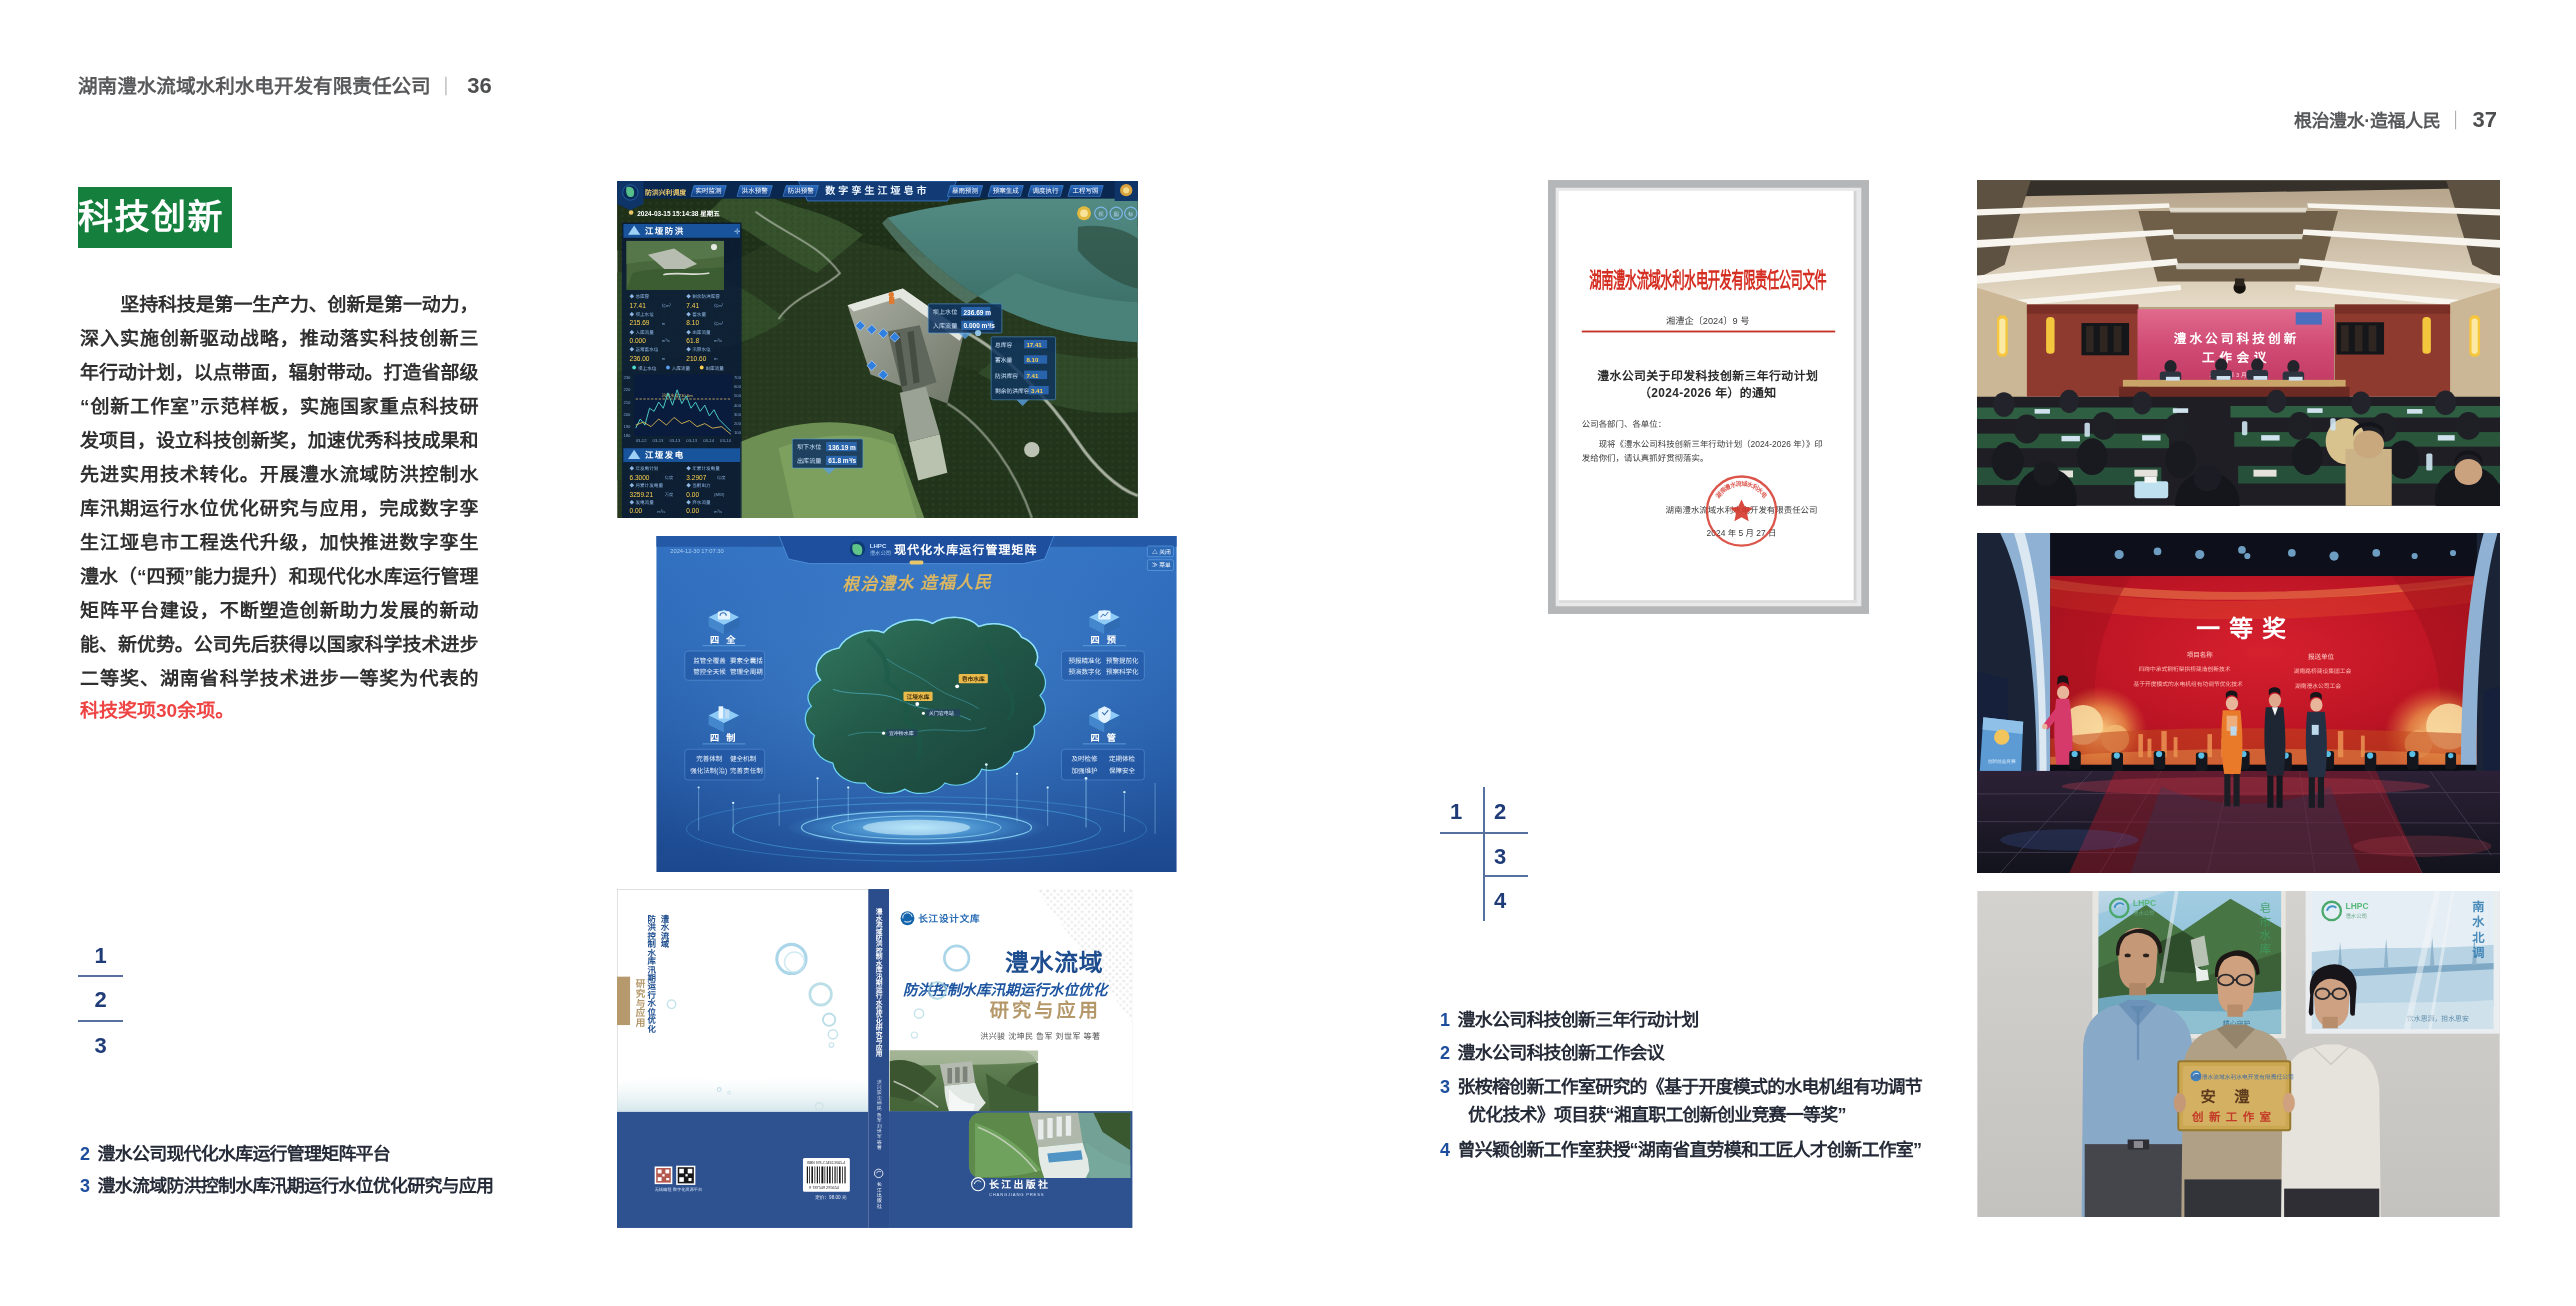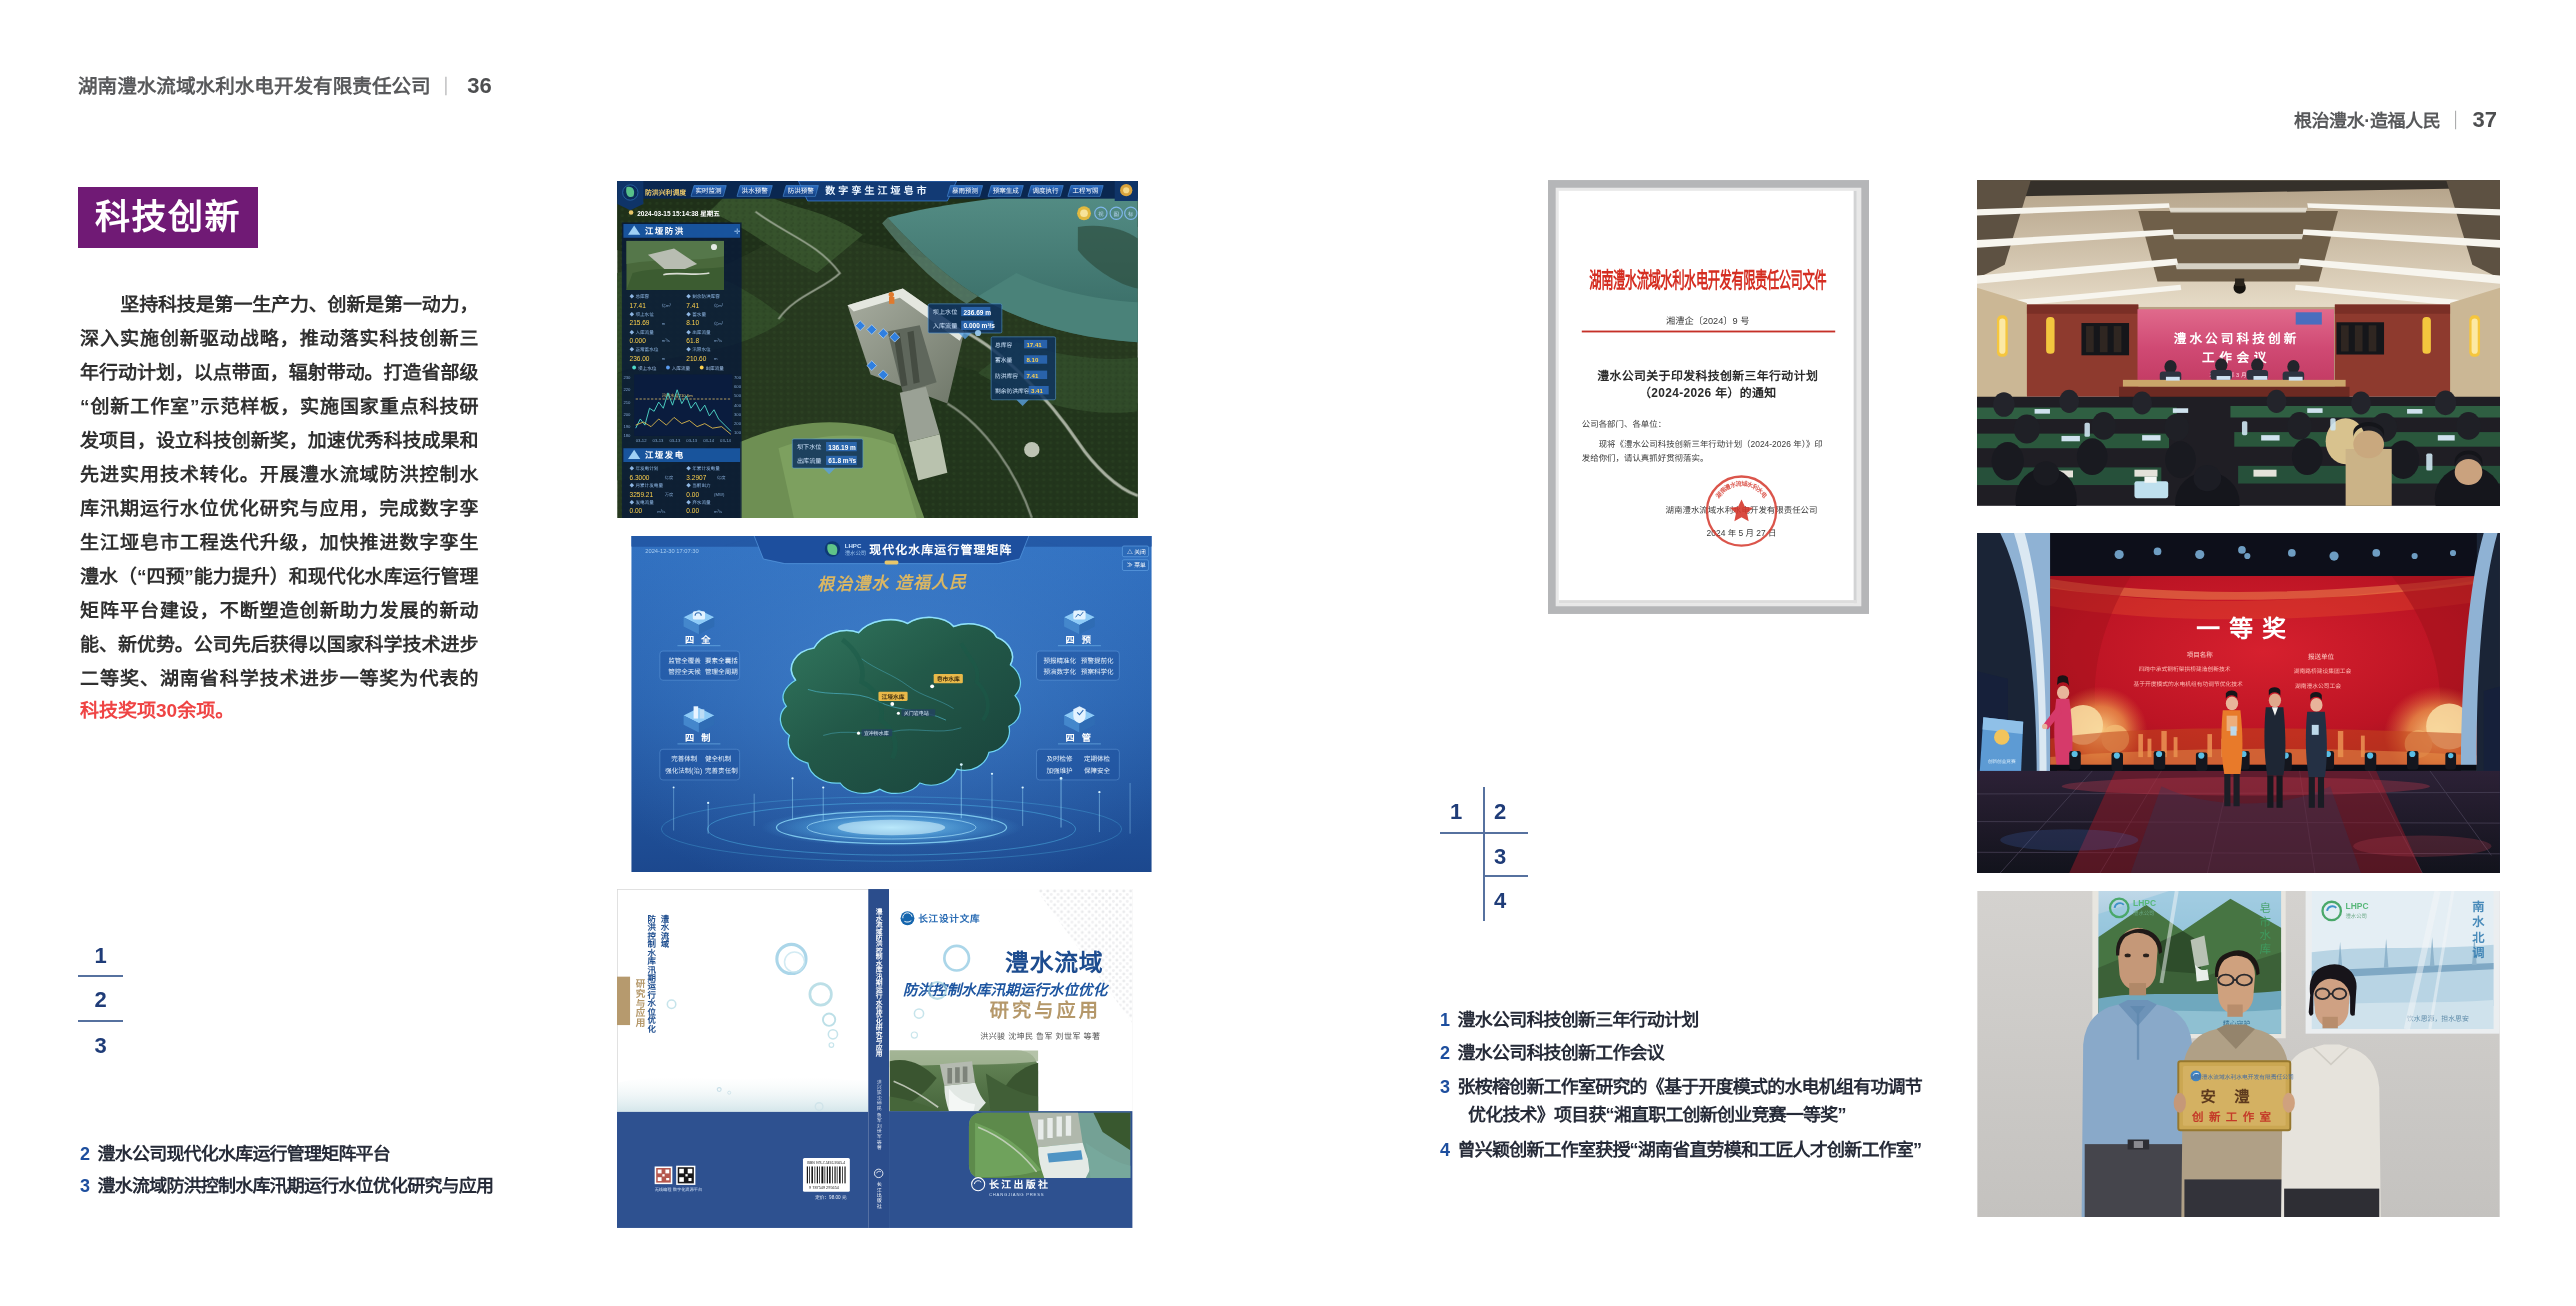--- a/index.html
+++ b/index.html
@@ -15,21 +15,21 @@
 .cap{font-size:18px;font-weight:bold;color:#262b38;line-height:33px;letter-spacing:-0.8px;}
 .capnum{color:#1d4e9e;font-weight:bold;}
 </style>
 </head>
 <body>
 
 <div class="abs" style="left:78px;top:70px;white-space:nowrap;"><span class="hdr">湖南澧水流域水利水电开发有限责任公司</span><span class="pipe" style="margin-left:6.1px;">｜</span><span class="hdrnum" style="margin-left:12px;">36</span></div>
 
 <div class="abs" style="right:79px;top:70px;white-space:nowrap;margin-top:36px;"><span class="hdr" style="font-size:18px;letter-spacing:-0.4px;">根治澧水·造福人民</span><span class="pipe" style="margin-left:6.1px;">｜</span><span class="hdrnum" style="margin-left:7.7px;">37</span></div>
 
-<div class="abs" style="left:78px;top:187px;width:180px;height:61px;background:#701a75;color:#fff;font-weight:bold;font-size:35px;letter-spacing:1.5px;line-height:60px;text-align:center;">科技创新</div>
+<div class="abs" style="left:78px;top:187px;width:154px;height:61px;background:#15803d;color:#fff;font-weight:bold;font-size:35px;letter-spacing:1.5px;line-height:60px;text-align:left;">科技创新</div>
 
 <div class="abs" style="left:80px;top:288px;width:398px;font-size:19px;letter-spacing:-0.5px;font-weight:bold;color:#303030;line-height:34px;text-align:justify;text-align-last:justify;">
 <span style="display:inline-block;width:40px;"></span>坚持科技是第一生产力、创新是第一动力，<br>
 深入实施创新驱动战略，推动落实科技创新三<br>
 年行动计划，以点带面，辐射带动。打造省部级<br>
 “创新工作室”示范样板，实施国家重点科技研<br>
 发项目，设立科技创新奖，加速优秀科技成果和<br>
 先进实用技术转化。开展澧水流域防洪控制水<br>
 库汛期运行水位优化研究与应用，完成数字孪<br>
 生江垭皂市工程迭代升级，加快推进数字孪生<br>
@@ -347,21 +347,21 @@
 <rect x="327" y="236" width="9" height="9" transform="rotate(45 331.5 240.5)"></rect>
 <rect x="342" y="248" width="9" height="9" transform="rotate(45 346.5 252.5)"></rect>
       </g>
 
 <g>
         <circle cx="357" cy="148" r="3.5" fill="#e07a2e"></circle>
         <rect x="354" y="151" width="7" height="9" fill="#e07a2e"></rect>
       </g>
 </svg></div>
 
-<div class="abs" style="left:618px;top:536px;width:605px;height:336px;padding-left:13px;" id="img2">
+<div class="abs" style="left:643px;top:536px;width:605px;height:336px;padding-left:13px;" id="img2">
 <svg width="521" height="336" viewBox="0 0 678 438">
 <defs>
 <linearGradient id="m2bg" x1="0" y1="0" x2="0" y2="1">
 <stop offset="0" stop-color="#3272c2"></stop>
           <stop offset="0.5" stop-color="#2760ad"></stop>
           <stop offset="1" stop-color="#1c488e"></stop>
 </linearGradient>
 <radialGradient id="m2glow" cx="0.5" cy="0.45" r="0.65">
 <stop offset="0" stop-color="#4e8fd8" stop-opacity="0.55"></stop>
           <stop offset="1" stop-color="#4e8fd8" stop-opacity="0"></stop>

